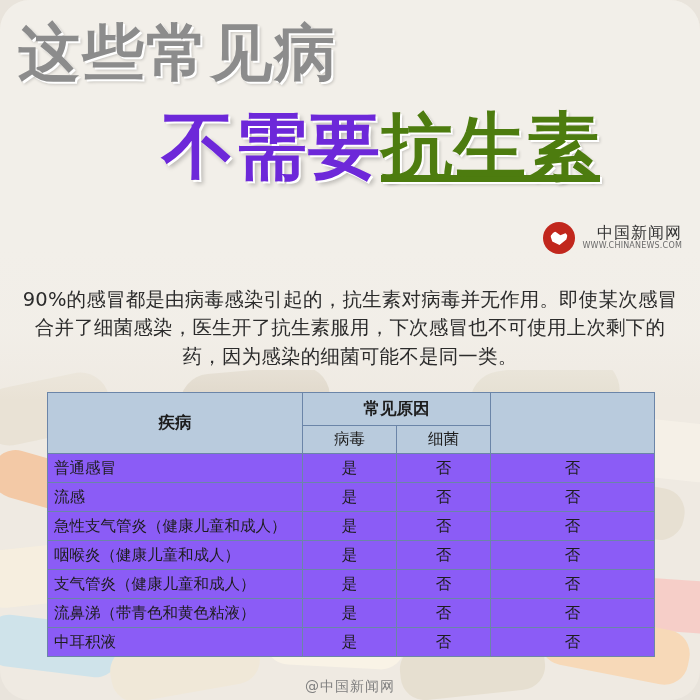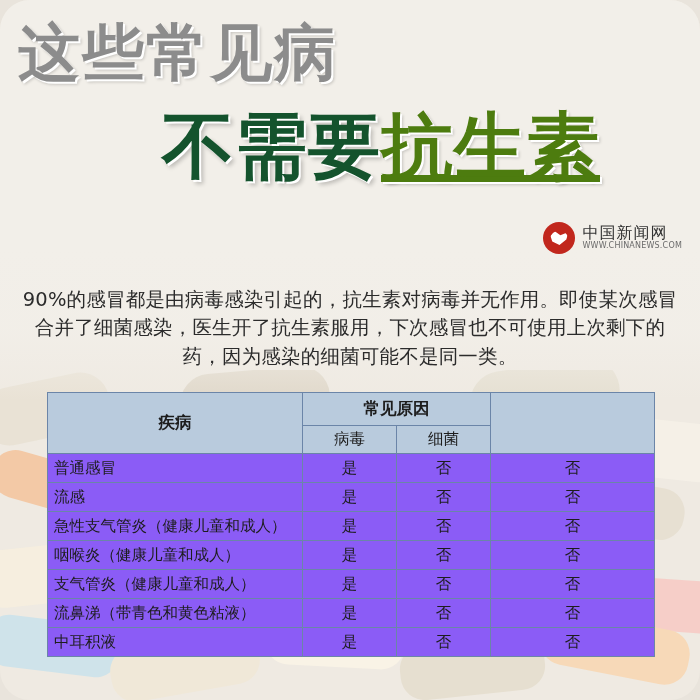--- a/index.html
+++ b/index.html
@@ -77,21 +77,21 @@
     position: absolute;
     left: 162px;
     top: 110px;
     font-size: 72px;
     font-weight: bold;
     letter-spacing: 1px;
     line-height: 1;
     white-space: nowrap;
   }
   .hl-red {
-    color: #14532d;
+    color: #6d28d9;
     text-shadow: 2px 2px 0 #ffffff, 4px 4px 4px rgba(0,0,0,0.22);
     margin-top: 24px;
   }
   .hl-gray {
     color: #4d7c0f;
     text-shadow: 2px 2px 0 #ffffff, 3px 3px 3px rgba(0,0,0,0.18);
     text-decoration: underline;
   }
 
   
@@ -117,20 +117,21 @@
     left: 7px; top: 9px;
     width: 18px; height: 14px;
     background: #ffffff;
     border-radius: 50% 50% 45% 45%;
     clip-path: polygon(0 35%, 22% 0, 55% 30%, 100% 8%, 88% 60%, 50% 100%, 10% 75%);
   }
   .logo-text {
     display: flex;
     flex-direction: column;
     line-height: 1.05;
+    text-align: right;
   }
   .logo-cn {
     font-size: 16px;
     color: #333333;
     letter-spacing: 1px;
   }
   .logo-url {
     font-size: 8px;
     color: #6b6b6b;
     letter-spacing: 0.2px;
@@ -329,13 +330,14 @@
               <td class="c">是</td>
               <td class="c">否</td>
               <td class="c">否</td>
             </tr>
           </tbody>
       </table>
     </div>
 
   </div>
 
+  <div class="watermark">@中国新闻网</div>
 </div>
 
 </body></html>

